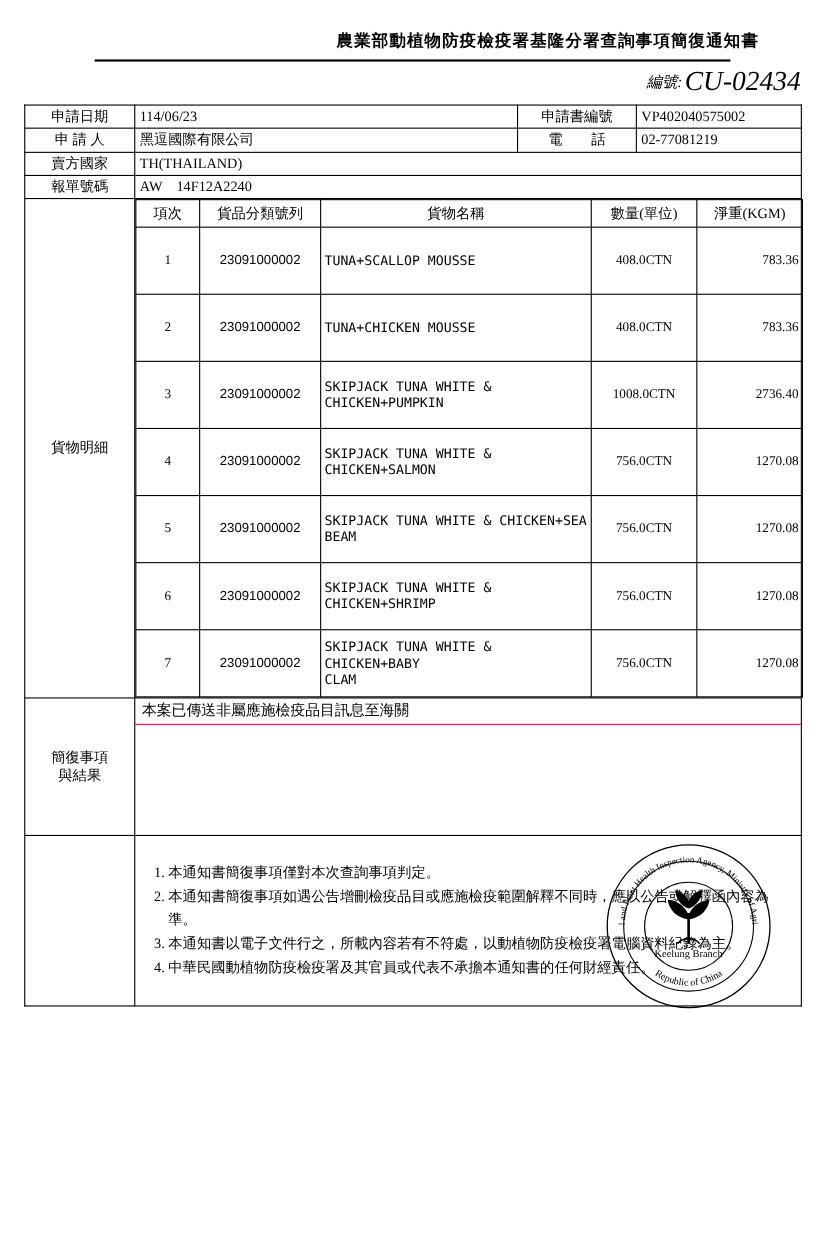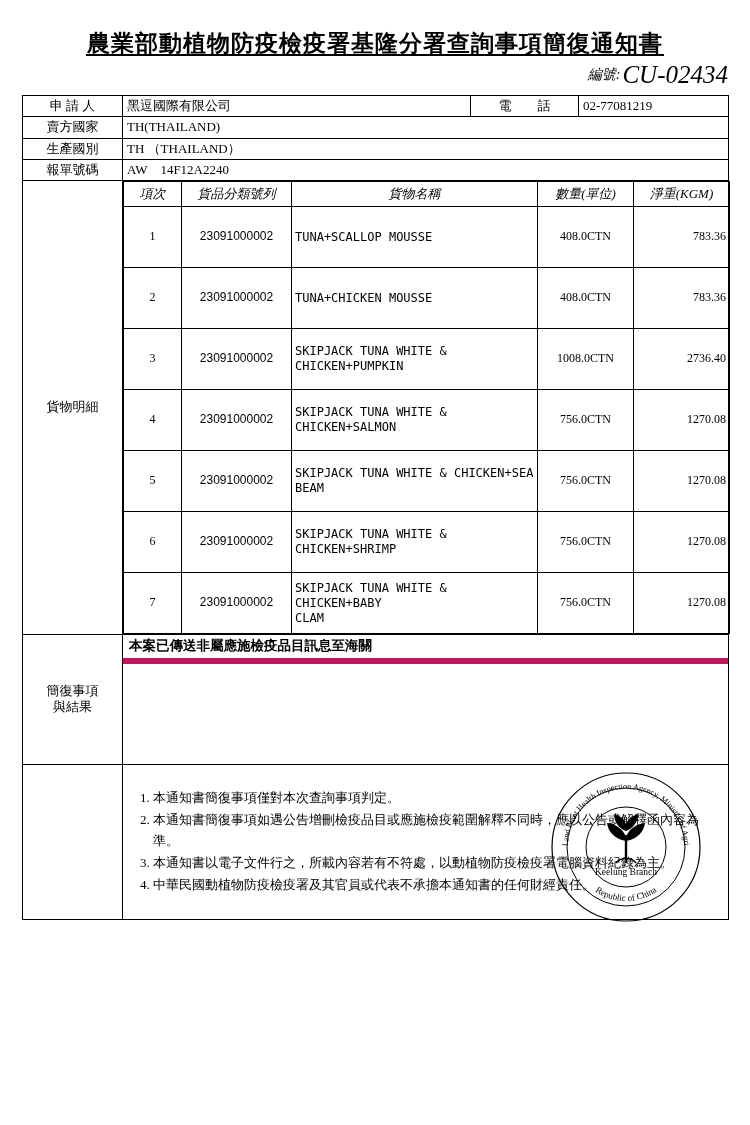--- a/index.html
+++ b/index.html
@@ -19,22 +19,22 @@
     position: absolute;
     left: 0; top: 0;
     width: 750px;
     height: 1125px;
   }
   .doc-title {
     position: absolute;
     left: 60px;
     top: 28px;
     width: 630px;
-    text-align: center;
-    font-size: 23px;
+    text-align: right;
+    font-size: 15px;
     font-weight: bold;
     letter-spacing: 1px;
     white-space: nowrap;
   }
   .title-underline {
     position: absolute;
     left: 86px;
     top: 54px;
     width: 578px;
     height: 2px;
@@ -101,21 +101,20 @@
   table.goods td, table.goods th {
     border: 1px solid #000;
     font-size: 12px;
     padding: 2px 3px;
     font-weight: normal;
   }
   table.goods th {
     text-align: center;
     font-size: 13px;
     height: 20px;
-    font-style: italic;
   }
   .g-no { text-align: center; font-size: 14px; }
   .g-code { text-align: center; font-size: 13px; font-family: Liberation Sans, sans-serif; }
   .g-name {
     text-align: left;
     font-family: "DejaVu Sans Mono", monospace;
     font-size: 10.5px;
     line-height: 1.35;
     letter-spacing: 0px;
     vertical-align: top;
@@ -125,23 +124,23 @@
   .g-wt { text-align: right; padding-right: 8px; font-size: 13.5px; }
   .goods-row td { height: 56px; vertical-align: top; }
   .goods-row td.g-no,
   .goods-row td.g-code,
   .goods-row td.g-qty,
   .goods-row td.g-wt { vertical-align: middle; padding-top: 0; }
   .outer-goods-cell { padding: 0 !important; vertical-align: top; }
   
   .summary-note {
     font-size: 13.5px;
-    font-weight: bold;
+    font-weight: normal;
     padding: 3px 4px 3px 6px;
-    border-bottom: 6px solid #be185d;
+    border-bottom: 1px solid #be185d;
   }
   .summary-body {
     height: 100px;
   }
   .summary-label {
     text-align: center;
     font-size: 13.5px;
     line-height: 1.5;
   }
   
@@ -185,32 +184,34 @@
 
   <table class="main">
     <colgroup>
       <col style="width:100px">
       <col style="width:348px">
       <col style="width:108px">
       <col style="width:150px">
     </colgroup>
     <tbody>
       <tr>
+        <td class="lbl">申請日期</td>
+        <td class="val">114/06/23</td>
+        <td class="lbl">申請書編號</td>
+        <td class="val">VP402040575002</td>
+      </tr>
+      <tr>
         <td class="lbl">申 請 人</td>
         <td class="val">黑逗國際有限公司</td>
         <td class="lbl">電　　話</td>
         <td class="val">02-77081219</td>
       </tr>
       <tr>
         <td class="lbl">賣方國家</td>
         <td class="val" colspan="3">TH(THAILAND)</td>
-      </tr>
-      <tr>
-        <td class="lbl">生產國別</td>
-        <td class="val" colspan="3">TH （THAILAND）</td>
       </tr>
       <tr>
         <td class="lbl">報單號碼</td>
         <td class="val" colspan="3">AW　14F12A2240</td>
       </tr>
       <tr>
         <td class="lbl lbl-top">貨物明細</td>
         <td class="outer-goods-cell" colspan="3">
           <table class="goods">
             <colgroup>

